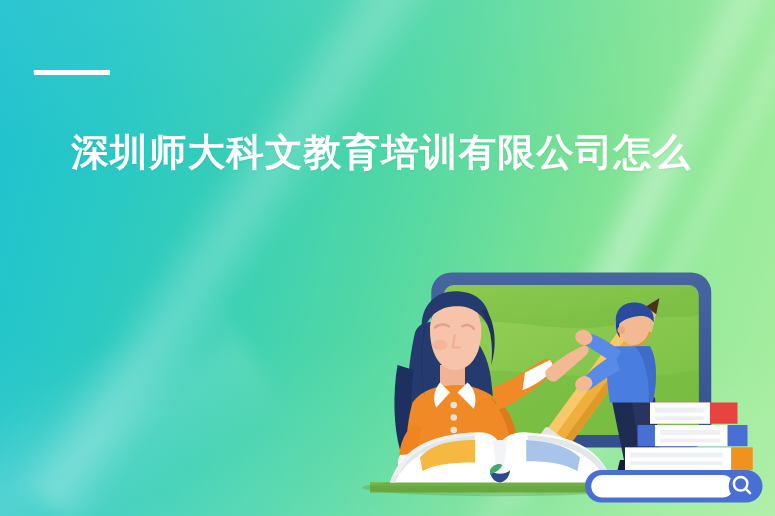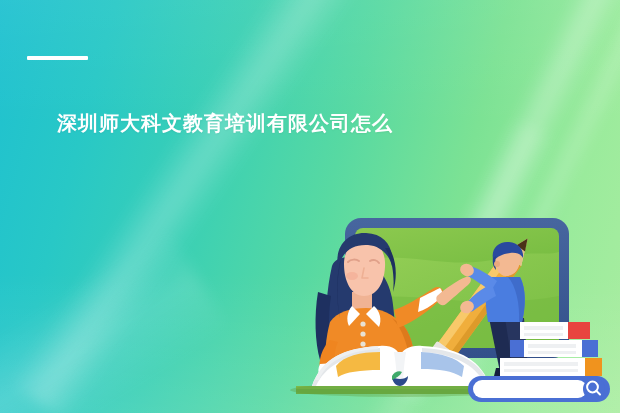--- a/index.html
+++ b/index.html
@@ -89,21 +89,21 @@
     background: #ffffff;
     border-radius: 1px;
   }
   
   .title {
     position: absolute;
     left: 57px;
     top: 101px;
     width: 560px;
     color: #ffffff;
-    font-size: 20px;
+    font-size: 30px;
     line-height: 44px;
     font-weight: bold;
     letter-spacing: 1px;
     white-space: nowrap;
     overflow: hidden;
     text-shadow: 0 1px 2px rgba(0,0,0,0.06);
   }
   
   .illustration {
     position: absolute;

